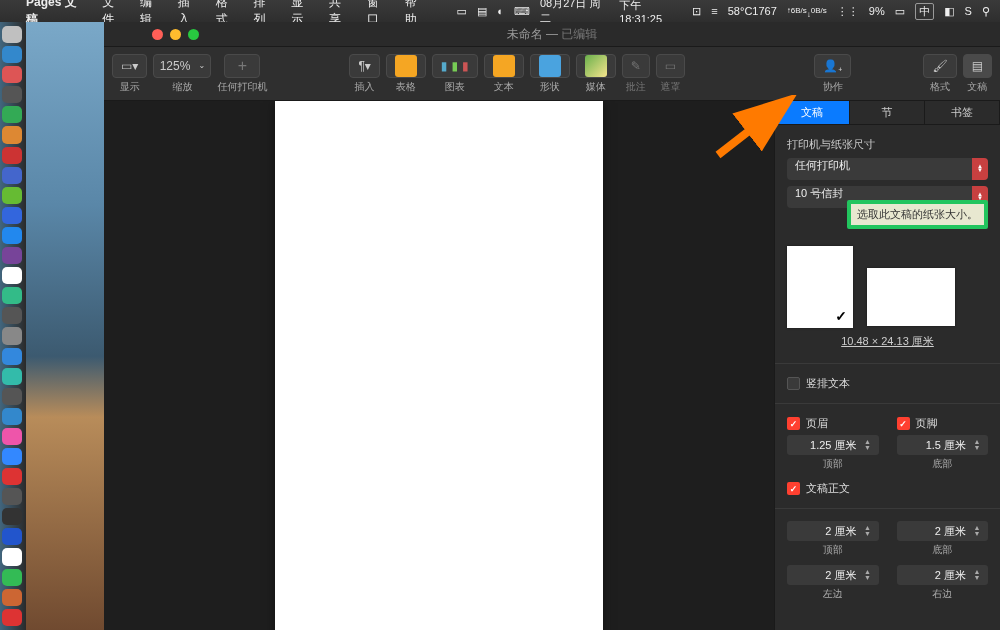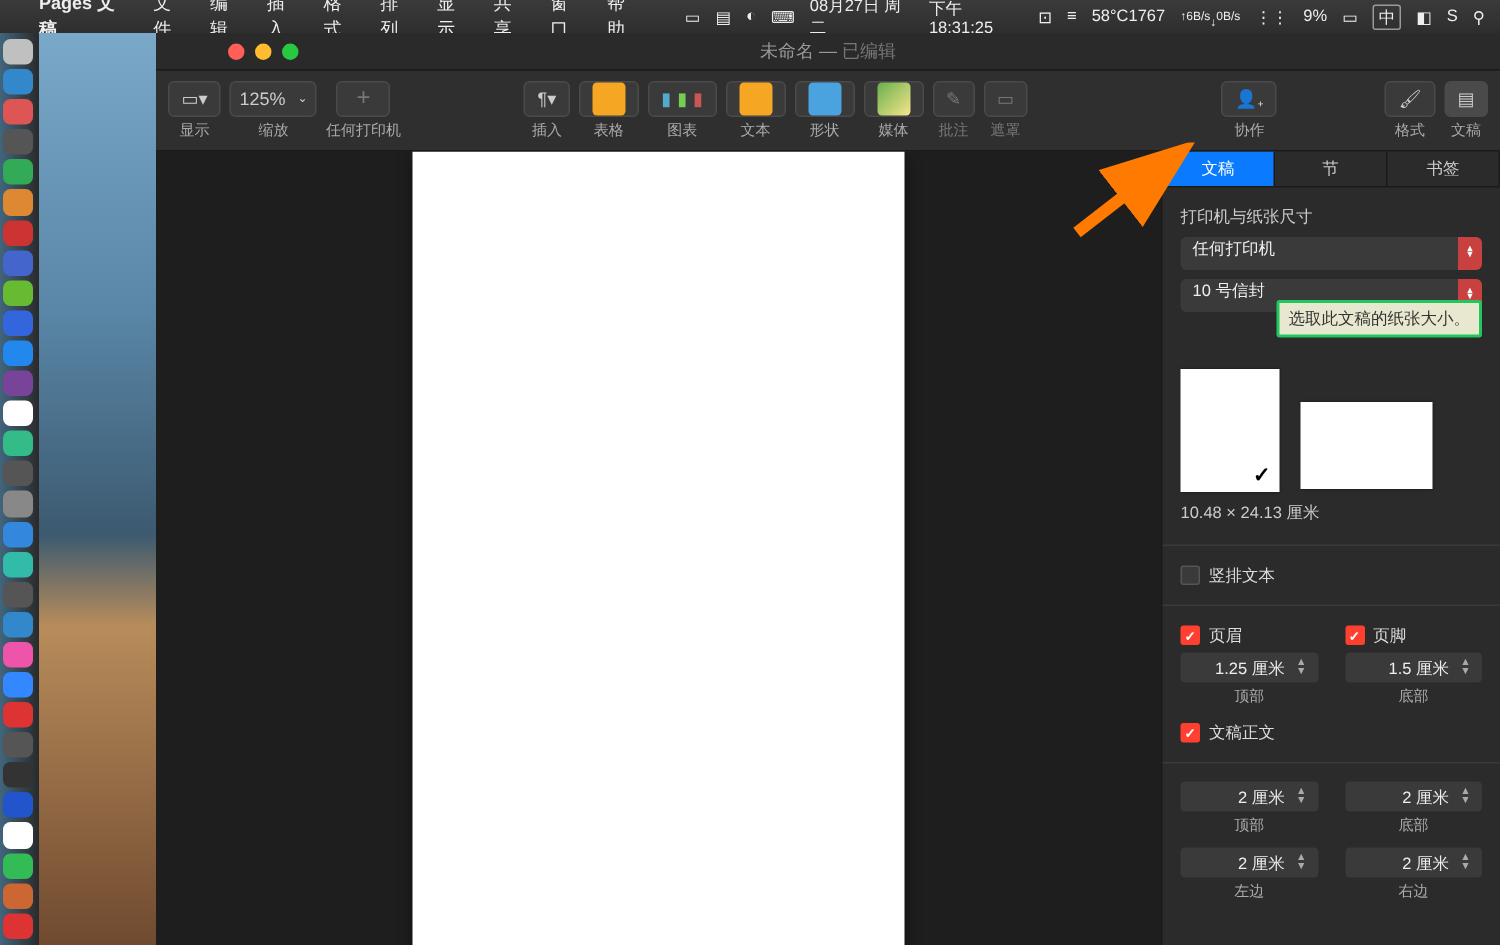--- a/index.html
+++ b/index.html
@@ -200,32 +200,32 @@
 }
 
 .tooltip {
   position: absolute;
   right: 12px;
   top: 200px;
   background: #e8e8d0;
   color: #333;
   font-size: 11px;
   padding: 3px 6px;
-  border: 2px solid #22c55e;
+  border: 4px solid #22c55e;
   border-radius: 2px;
   z-index: 10;
 }
 
 .orientation-row { display: flex; gap: 14px; margin: 8px 0 6px 0; }
 .orient-opt { position: relative; }
 .orient-opt .thumb { background: #fff; box-shadow: 0 0 2px rgba(0,0,0,0.5); }
 .orient-opt .portrait { width: 66px; height: 82px; }
 .orient-opt .landscape { width: 88px; height: 58px; margin-top: 22px; }
 .orient-opt .check { position: absolute; bottom: 4px; right: 6px; font-size: 14px; color: #000; font-weight: bold; }
-.dim-label { color: #ccc; margin-bottom: 14px; }
+.dim-label { text-align: center; color: #ccc; margin-bottom: 14px; text-decoration: underline; }
 
 .checkbox-row { display: flex; align-items: center; gap: 6px; margin-bottom: 8px; }
 .checkbox { width: 13px; height: 13px; border-radius: 2px; display: flex; align-items: center; justify-content: center; font-size: 9px; font-weight: bold; }
 .checkbox.checked { background: #ff4030; color: #fff; }
 .checkbox.unchecked { background: #3a3a3a; border: 1px solid #555; }
 
 .two-col { display: flex; gap: 18px; }
 .two-col .col { flex: 1; }
 .stepper {
   height: 20px; background: #3a3a3a; border-radius: 3px;

